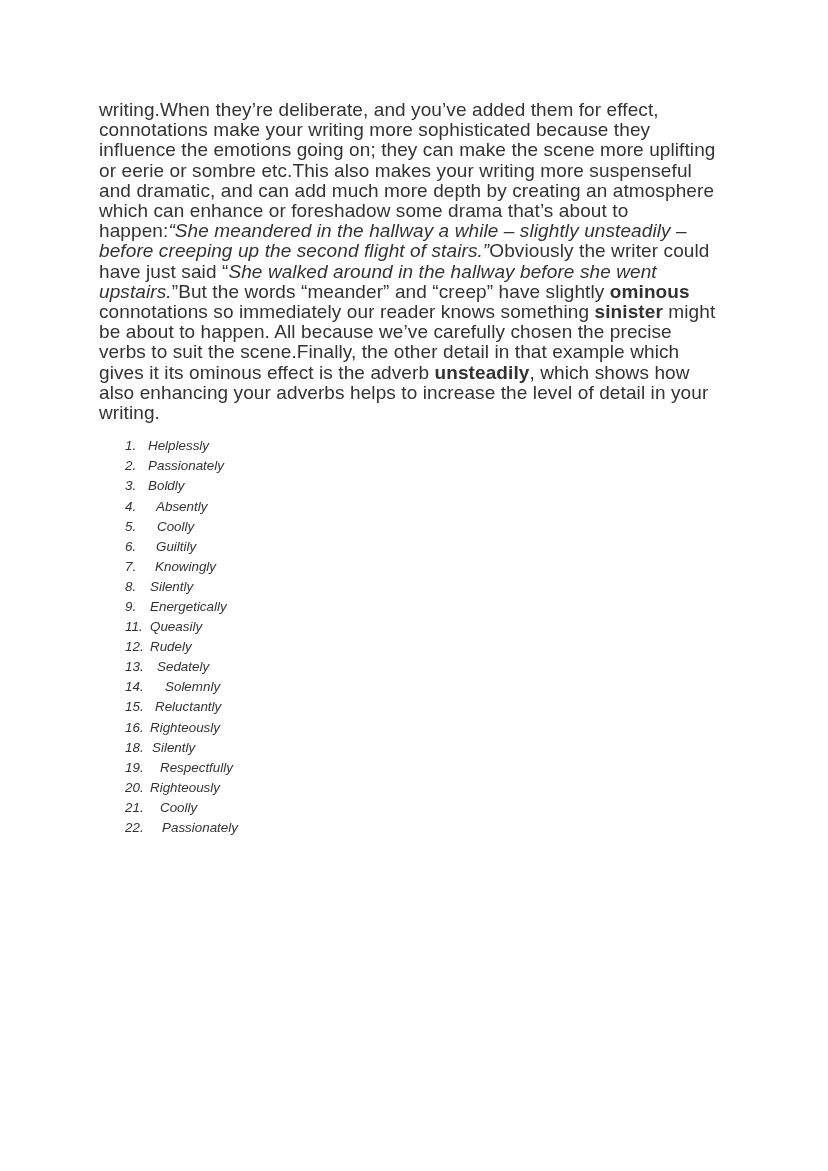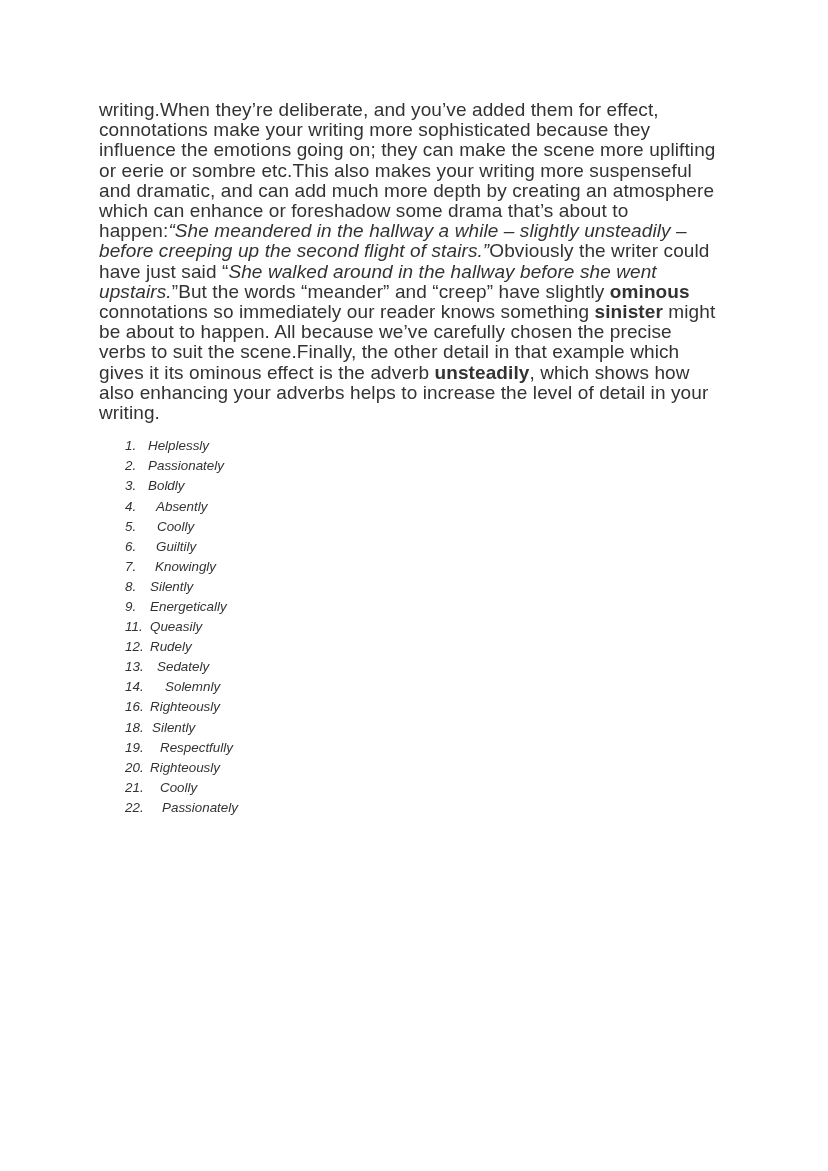--- a/index.html
+++ b/index.html
@@ -102,20 +102,24 @@
         </div>
         <div class="list-row">
           <span class="num">13.</span>
           <span class="label" style="margin-left: 9px;">Sedately</span>
         </div>
         <div class="list-row">
           <span class="num">14.</span>
           <span class="label" style="margin-left: 17px;">Solemnly</span>
         </div>
         <div class="list-row">
+          <span class="num">15.</span>
+          <span class="label" style="margin-left: 7px;">Reluctantly</span>
+        </div>
+        <div class="list-row">
           <span class="num">16.</span>
           <span class="label" style="margin-left: 2px;">Righteously</span>
         </div>
         <div class="list-row">
           <span class="num">18.</span>
           <span class="label" style="margin-left: 4px;">Silently</span>
         </div>
         <div class="list-row">
           <span class="num">19.</span>
           <span class="label" style="margin-left: 12px;">Respectfully</span>

